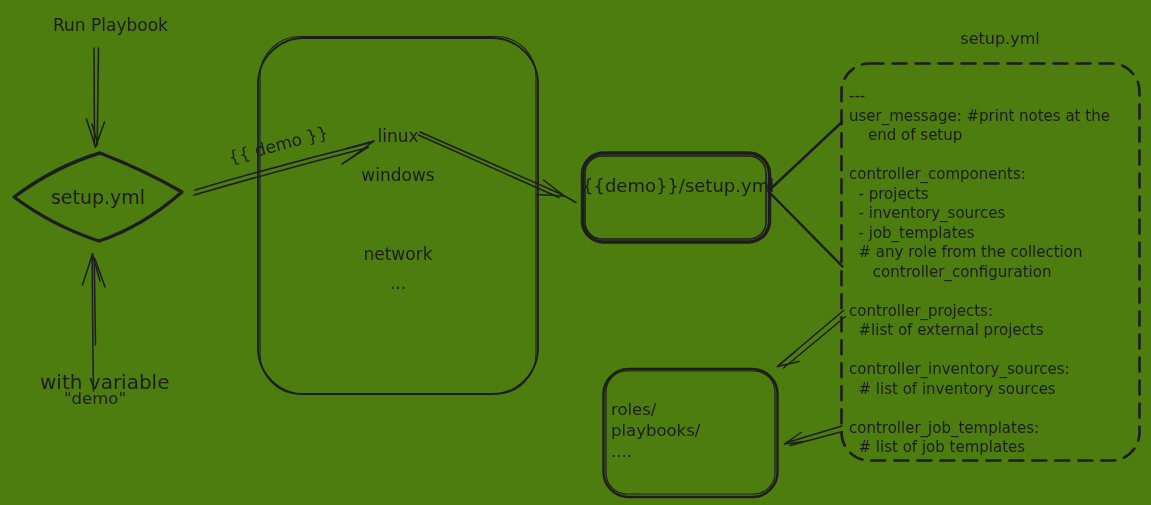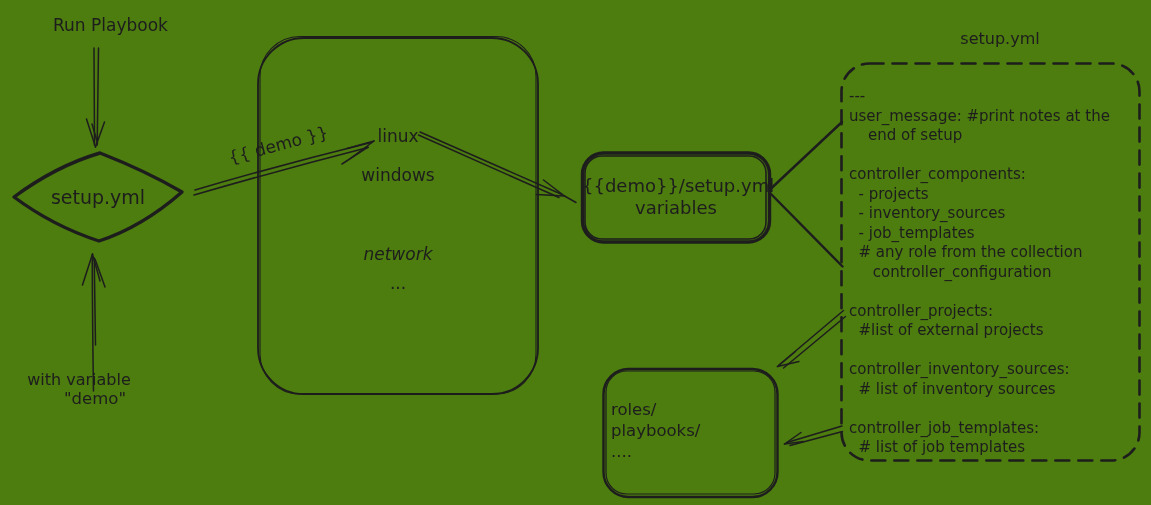--- a/index.html
+++ b/index.html
@@ -12,24 +12,24 @@
     color:#1d1d1d;
   }
   .layer{position:absolute;left:0;top:0;}
   svg.layer{pointer-events:none;}
   .t{position:absolute;white-space:nowrap;line-height:1.15;}
   .tc{text-align:center;}
   .hand{font-family:"DejaVu Sans", sans-serif;}
   .run-label{left:53px;top:16px;font-size:17px;}
   .repo-title{left:300px;top:7px;width:200px;font-size:17px;}
   .diamond-label{left:28px;top:187px;width:140px;font-size:19px;}
-  .withvar-1{left:20px;top:371px;width:118px;font-size:16px;}
+  .withvar-1{left:40px;top:371px;width:118px;font-size:20px;}
   .withvar-2{left:36px;top:390px;width:118px;font-size:16.5px;}
   .repo-item{left:338px;width:120px;font-size:17px;}
-  .ri-0{top:127px;} .ri-1{top:166px;text-align:center;} .ri-2{top:205px;} .ri-3{top:245px;font-style:italic;} .ri-4{top:274px;}
+  .ri-0{top:127px;} .ri-1{top:166px;text-align:center;} .ri-2{top:205px;} .ri-3{top:245px;} .ri-4{top:274px;}
   .edge-label{left:229px;top:149px;font-size:17px;transform:rotate(-15deg);transform-origin:0 50%;}
   .varbox-1{left:582px;top:176px;width:188px;font-size:18px;}
   .varbox-2{left:582px;top:198px;width:188px;font-size:18px;}
   .setup-title{left:945px;top:30px;width:110px;font-size:16px;}
   .yaml{
     left:849px;top:87px;
     font-size:15px;line-height:19.5px;
     white-space:pre;margin:0;
     font-family:"DejaVu Sans", sans-serif;
   }
@@ -135,21 +135,20 @@
 
 
   <div class="t hand tc repo-item ri-0">linux</div>
   <div class="t hand tc repo-item ri-1">windows</div>
   <div class="t hand tc repo-item ri-3">network</div>
   <div class="t hand tc repo-item ri-4">...</div>
 
   <div class="t hand edge-label">{{ demo }}</div>
 
   <div class="t hand tc varbox-1">{{demo}}/setup.yml</div>
-  <div class="t hand tc varbox-2">variables</div>
 
   <div class="t hand tc setup-title">setup.yml</div>
   <pre class="t hand yaml">---
 user_message: #print notes at the
     end of setup
 
 controller_components:
   - projects
   - inventory_sources
   - job_templates

